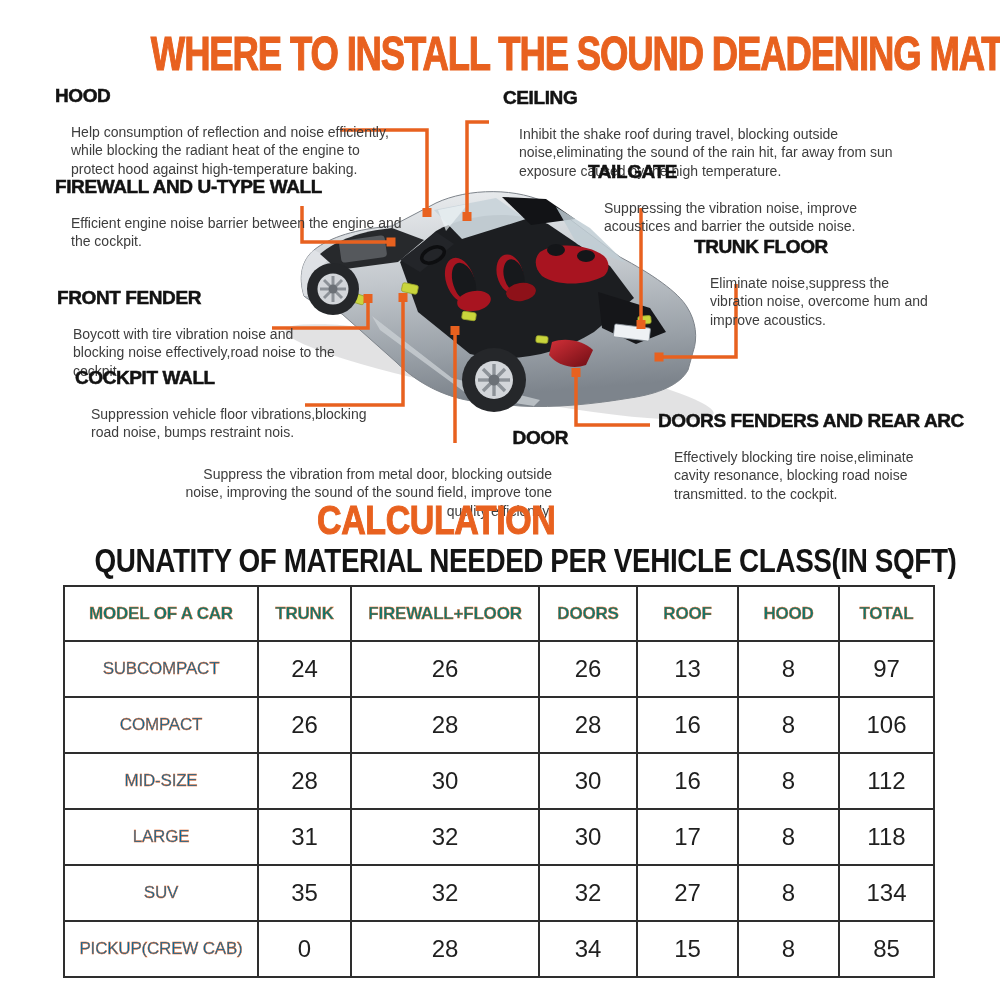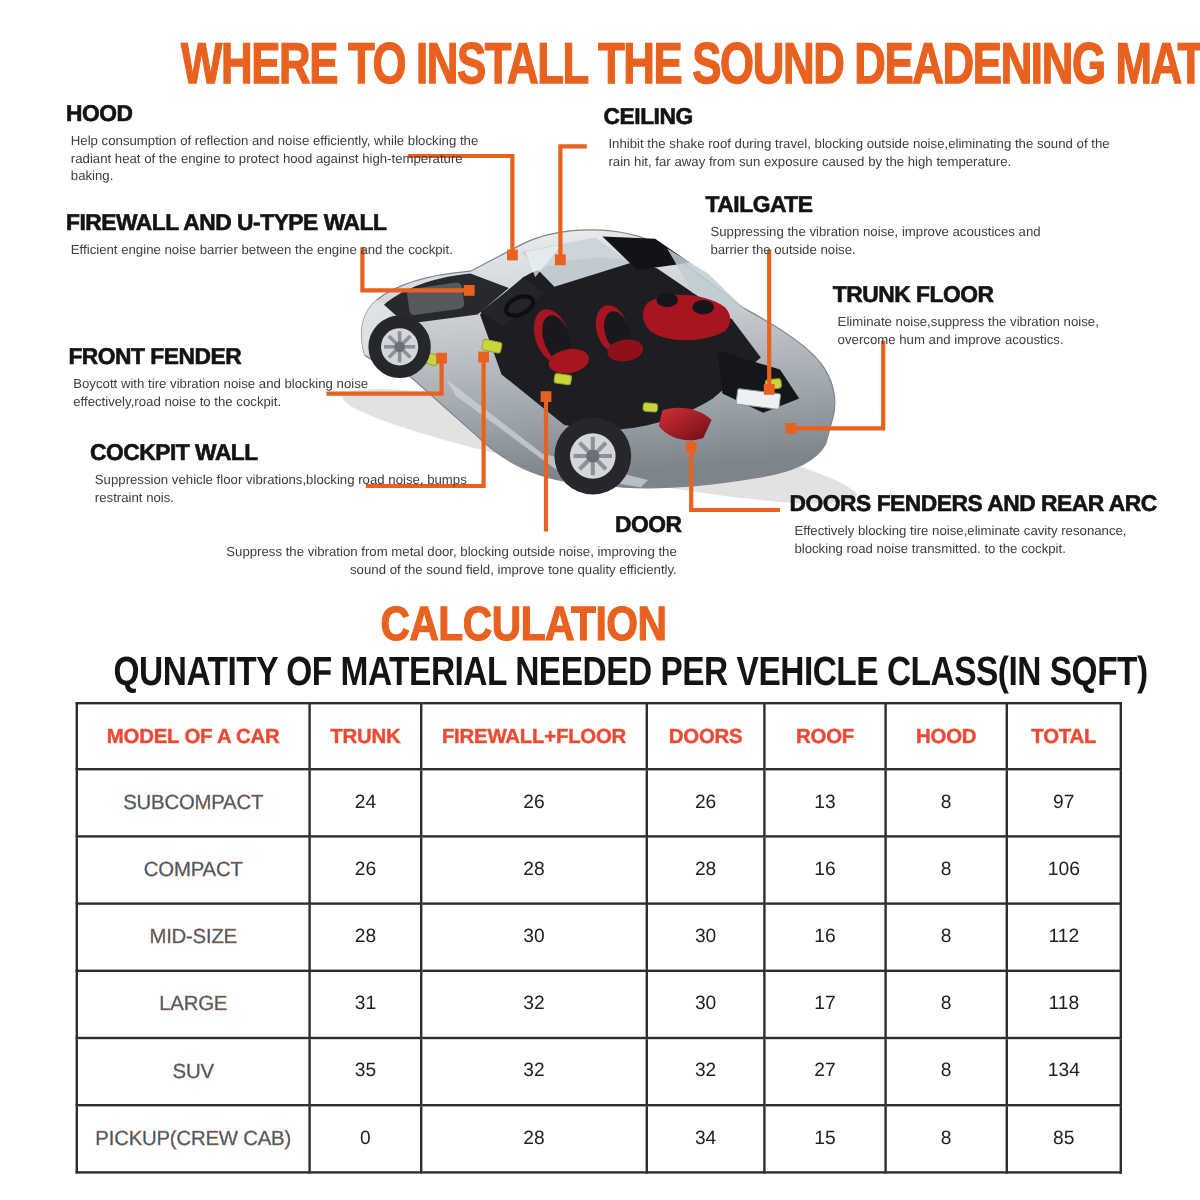--- a/index.html
+++ b/index.html
@@ -25,45 +25,45 @@
     color:#141414;font-size:34px;font-weight:bold;white-space:nowrap;
   }
   .calc-subtitle span{display:inline-block;transform:scaleX(0.82);transform-origin:center;
     letter-spacing:-0.5px;}
   
   .callout{position:absolute;}
   .callout h3{
     margin:0 0 4px 0;color:#131313;font-size:19px;font-weight:bold;
     letter-spacing:-0.4px;-webkit-text-stroke:0.5px #131313;white-space:nowrap;
   }
-  .callout p{margin:4px;color:#3d3d3d;font-size:11px;line-height:1.32;font-weight:normal;}
+  .callout p{margin:16px;color:#3d3d3d;font-size:14px;line-height:1.32;font-weight:normal;}
   .co-hood{left:55px;top:85px;width:352px;}
   .co-ceiling{left:503px;top:87px;width:428px;}
   .co-firewall{left:55px;top:176px;width:372px;}
   .co-tailgate{left:588px;top:161px;width:312px;}
   .co-trunk{left:694px;top:236px;width:266px;}
   .co-fender{left:57px;top:287px;width:300px;}
   .co-cockpit{left:75px;top:367px;width:322px;}
   .co-door{left:168px;top:427px;width:400px;text-align:right;}
   .co-rear{left:658px;top:410px;width:308px;}
   
   .diagram{position:absolute;left:0;top:0;width:1000px;height:500px;}
   
   .qty-table{
     position:absolute;left:63px;top:585px;width:872px;
     border-collapse:collapse;table-layout:fixed;background:#ffffff;
   }
   .qty-table th,.qty-table td{
     border:2px solid #2e2e2e;text-align:center;vertical-align:middle;padding:0;
   }
   .qty-table thead th{
-    height:53px;color:#ef4444;font-size:17px;font-weight:bold;letter-spacing:-0.2px;
+    height:53px;color:#0f766e;font-size:17px;font-weight:bold;letter-spacing:-0.2px;
     -webkit-text-stroke:0.4px #E8611F;
   }
-  .qty-table tbody td{height:54px;color:#1f1f1f;font-size:16px;font-weight:normal;}
+  .qty-table tbody td{height:54px;color:#1f1f1f;font-size:24px;font-weight:normal;}
   .qty-table tbody td.row-label{
     color:#0369a1;font-size:17px;font-weight:normal;letter-spacing:-0.2px;
     -webkit-text-stroke:0.4px #E8611F;
   }
 </style>
 </head>
 <body>
 
 <div class="page">
 

